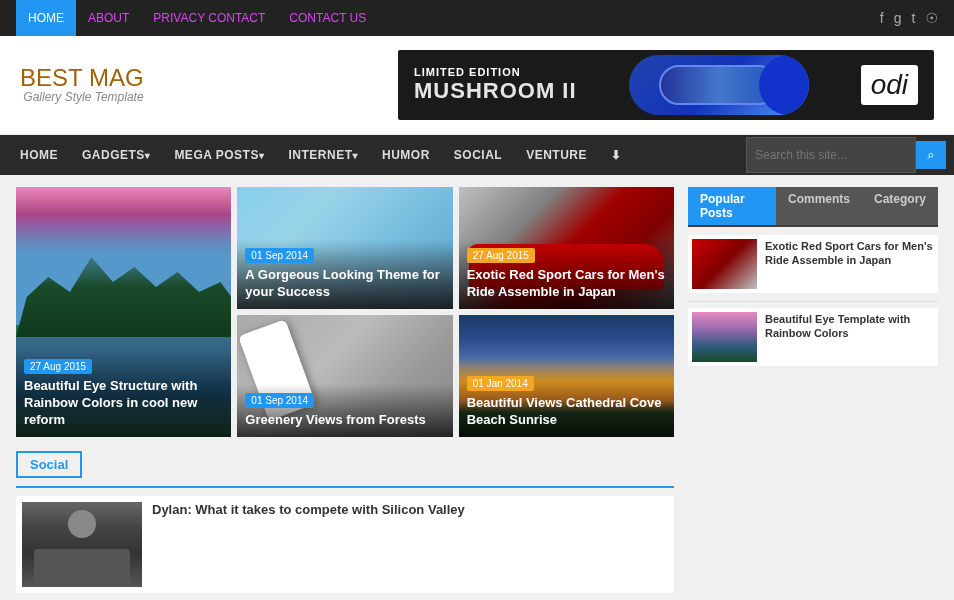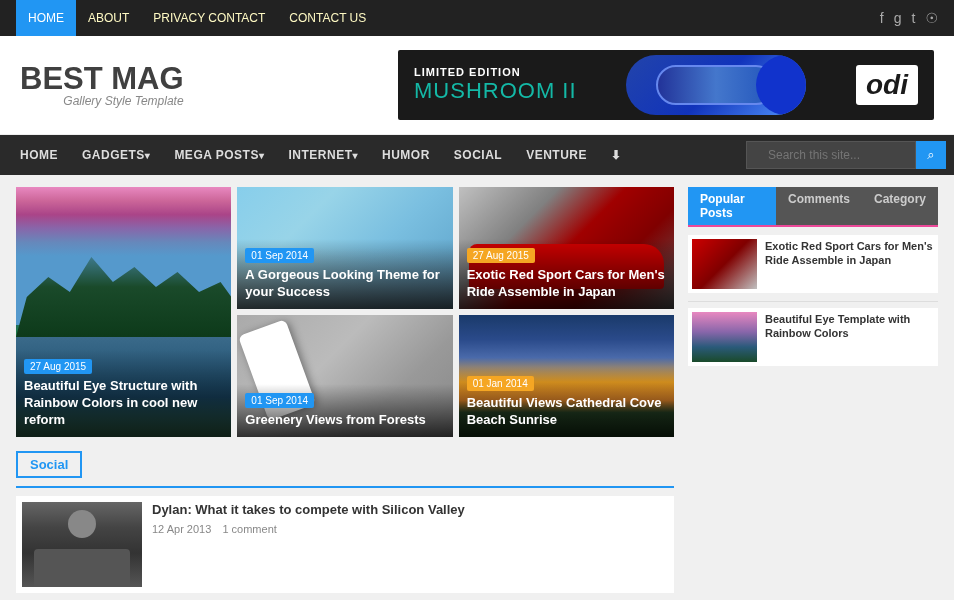--- a/index.html
+++ b/index.html
@@ -9,21 +9,21 @@
     .top-bar {
       background: #222;
       height: 36px;
       display: flex;
       align-items: center;
       justify-content: space-between;
       padding: 0 16px;
     }
     .top-nav { display: flex; gap: 0; }
     .top-nav a {
-      color: #fef9c3;
+      color: #d946ef;
       text-decoration: none;
       font-size: 12px;
       padding: 0 12px;
       height: 36px;
       display: flex;
       align-items: center;
     }
     .top-nav a.active { background: #2196F3; color: #fff; }
     .top-social { display: flex; gap: 10px; align-items: center; }
     .top-social span {
@@ -36,23 +36,23 @@
     .header {
       background: #fff;
       padding: 14px 20px;
       display: flex;
       align-items: center;
       justify-content: space-between;
       border-bottom: 1px solid #eee;
     }
     .logo-area {}
     .logo-title {
-      font-size: 31px;
-      font-weight: bold;
-      color: #404040;
+      font-size: 24px;
+      font-weight: normal;
+      color: #a16207;
       line-height: 1;
     }
     .logo-subtitle {
       font-size: 12px;
       color: #888;
       font-style: italic;
       text-align: right;
     }
     .banner-ad {
       background: #1a1a1a;
@@ -66,29 +66,29 @@
       overflow: hidden;
     }
     .banner-text-area {}
     .banner-limited {
       color: #fff;
       font-size: 11px;
       font-weight: bold;
       letter-spacing: 1px;
     }
     .banner-product {
-      color: #14b8a6;
+      color: #e5e5e5;
       font-size: 22px;
-      font-weight: normal;
+      font-weight: bold;
       letter-spacing: 1px;
     }
     .banner-logo {
       color: #fff;
       font-size: 28px;
-      font-weight: bold;
+      font-weight: normal;
       font-style: italic;
       background: #fff;
       color: #1a1a1a;
       padding: 4px 10px;
       border-radius: 3px;
     }
     .banner-grip {
       width: 180px;
       height: 60px;
       background: linear-gradient(135deg, #2244aa 0%, #1133bb 50%, #5599ff 100%);
@@ -137,22 +137,22 @@
       text-transform: uppercase;
       letter-spacing: 0.5px;
     }
     .main-nav a.has-arrow::after { content: ' ▾'; font-size: 10px; }
     .search-area {
       margin-left: auto;
       display: flex;
       align-items: center;
     }
     .search-area input {
-      height: 28px;
-      padding: 0 21px;
+      height: 36px;
+      padding: 0 8px;
       font-size: 12px;
       border: 1px solid #555;
       background: #444;
       color: #ccc;
       outline: none;
       width: 170px;
     }
     .search-area button {
       height: 28px;
       width: 30px;
@@ -375,21 +375,21 @@
     .post-meta {
       font-size: 11px;
       color: #888;
     }
     .post-meta span { margin-right: 8px; }
 
     
     .popular-tabs {
       display: flex;
       margin-bottom: 8px;
-      border-bottom: 2px solid #ec4899;
+      border-bottom: 2px solid #404040;
     }
     .pop-tab {
       padding: 5px 12px;
       font-size: 12px;
       font-weight: bold;
       cursor: pointer;
       background: #2196F3;
       color: #fff;
     }
     .pop-tab.inactive { background: #555; color: #ccc; }
@@ -532,24 +532,20 @@
     <div style="margin-top:14px;">
       <div class="section-header">Social</div>
       <div style="background:#2196F3;height:2px;margin-bottom:8px;"></div>
 
       <div class="social-post-card">
         <div class="social-post-img">
           <div class="person-bg"></div>
         </div>
         <div class="post-info">
           <div class="post-title">Dylan: What it takes to compete with Silicon Valley</div>
-          <div class="post-meta">
-            <span>12 Apr 2013</span>
-            <span>1 comment</span>
-          </div>
         </div>
       </div>
 
       
 
     </div>
   </div>
 
   <div class="sidebar-right">
     <div class="popular-tabs">

